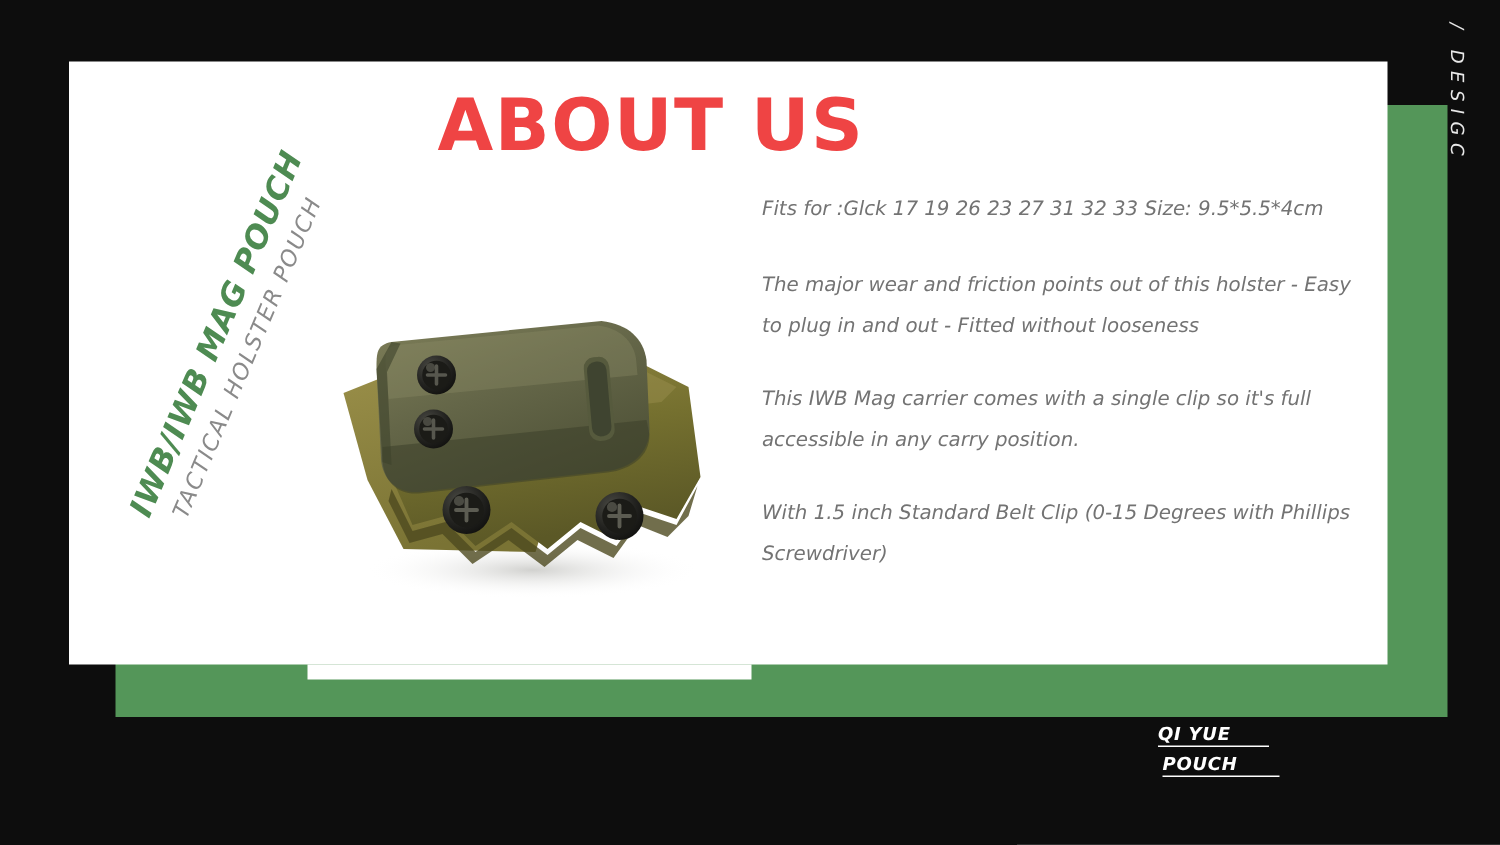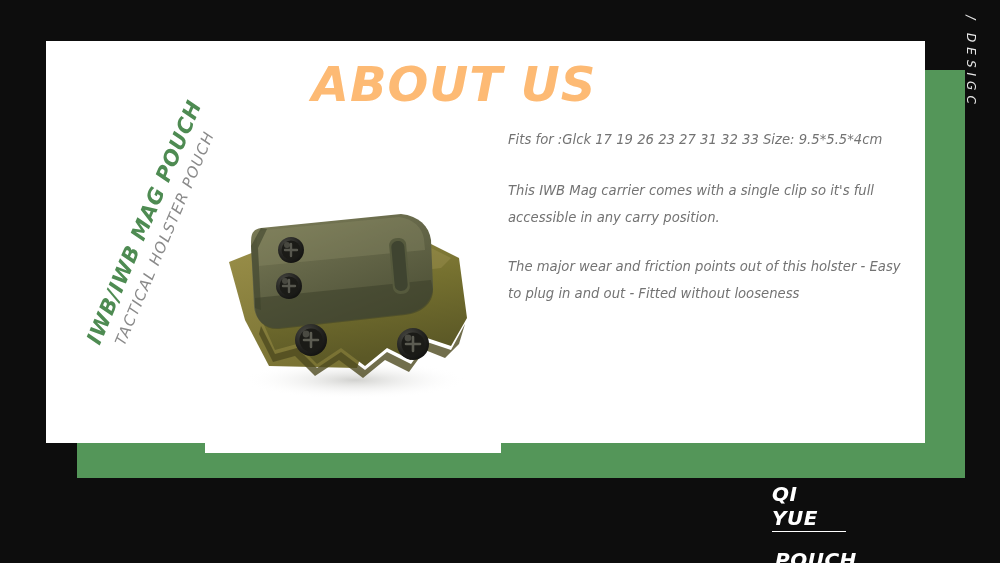--- a/index.html
+++ b/index.html
@@ -43,30 +43,29 @@
     left: 205px;
     top: 443px;
     width: 296px;
     height: 10px;
     background: #ffffff;
   }
 
   
   .about-title {
     position: absolute;
-    left: 304px;
+    left: 284px;
     top: 56px;
     width: 300px;
     text-align: center;
     font-family: "DejaVu Sans", sans-serif;
     font-size: 48px;
     font-weight: bold;
-    font-style: italic;
     letter-spacing: 1px;
-    color: #fdba74;
+    color: #ef4444;
     white-space: nowrap;
   }
 
   
   .side-labels {
     position: absolute;
     left: 0px;
     top: 0px;
     width: 220px;
     height: 440px;
@@ -150,28 +149,28 @@
   
   .brand {
     position: absolute;
     left: 772px;
     top: 482px;
     text-align: left;
     font-family: "DejaVu Sans", sans-serif;
   }
   .brand-line {
     display: block;
-    font-size: 20px;
+    font-size: 12px;
     font-style: italic;
     font-weight: bold;
     color: #ffffff;
     letter-spacing: 0.5px;
     border-bottom: 1.5px solid #ffffff;
     padding-bottom: 1px;
-    margin-bottom: 16px;
+    margin-bottom: 4px;
     width: 74px;
   }
   .brand-line.second { width: 78px; margin-left: 3px; }
 </style>
 </head>
 <body>
 
 <div id="stage">
 
   <div class="green-panel"></div>
@@ -281,22 +280,23 @@
         <circle cx="208" cy="146" r="16" fill="url(#gScrew)"></circle>
         <circle cx="208" cy="146" r="11.5" fill="#1b1b17"></circle>
         <path d="M201 146 h14 M208 139 v14" stroke="#5c5c52" stroke-width="2.6" stroke-linecap="round"></path>
         <circle cx="203" cy="140" r="3.4" fill="#717166" opacity="0.55"></circle>
       </g>
     </svg>
   </div>
 
   <div class="body-copy">
     <p class="para">Fits for :Glck 17 19 26 23 27 31 32 33 Size: 9.5*5.5*4cm</p>
+    <p class="para tight">The major wear and friction points out of this holster - Easy to plug in and out - Fitted without looseness</p>
     <p class="para tight">This IWB Mag carrier comes with a single clip so it's full accessible in any carry position.</p>
-    <p class="para tight">The major wear and friction points out of this holster - Easy to plug in and out - Fitted without looseness</p>
+    <p class="para tight">With 1.5 inch Standard Belt Clip (0-15 Degrees with Phillips Screwdriver)</p>
   </div>
 
   <div class="edge-mark">
     <span class="edge-mark-text">/ DESIGC</span>
   </div>
 
   <div class="brand">
     <span class="brand-line">QI YUE</span>
     <span class="brand-line second">POUCH</span>
   </div>

